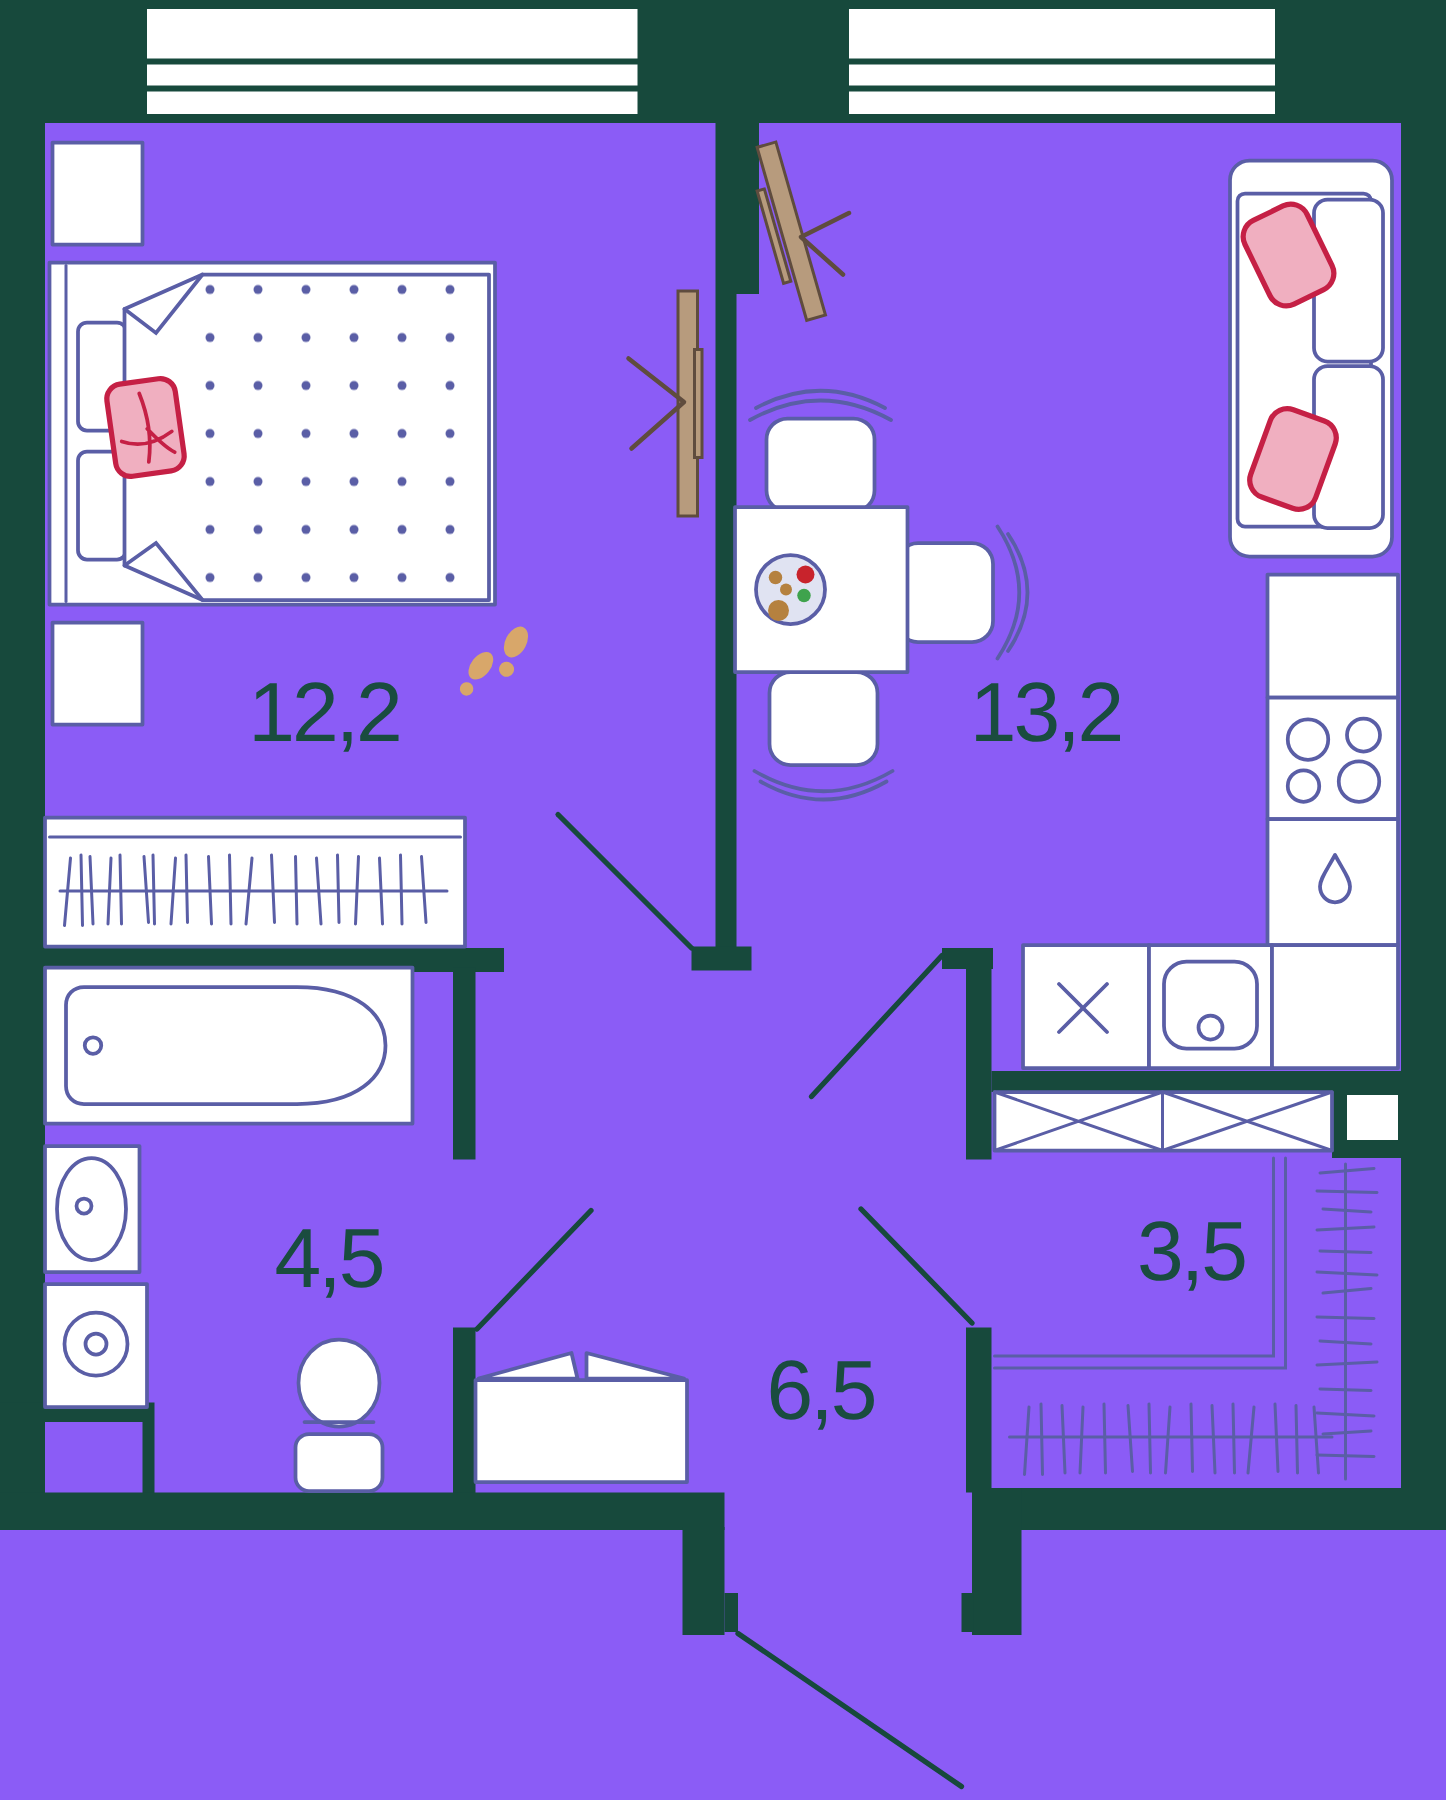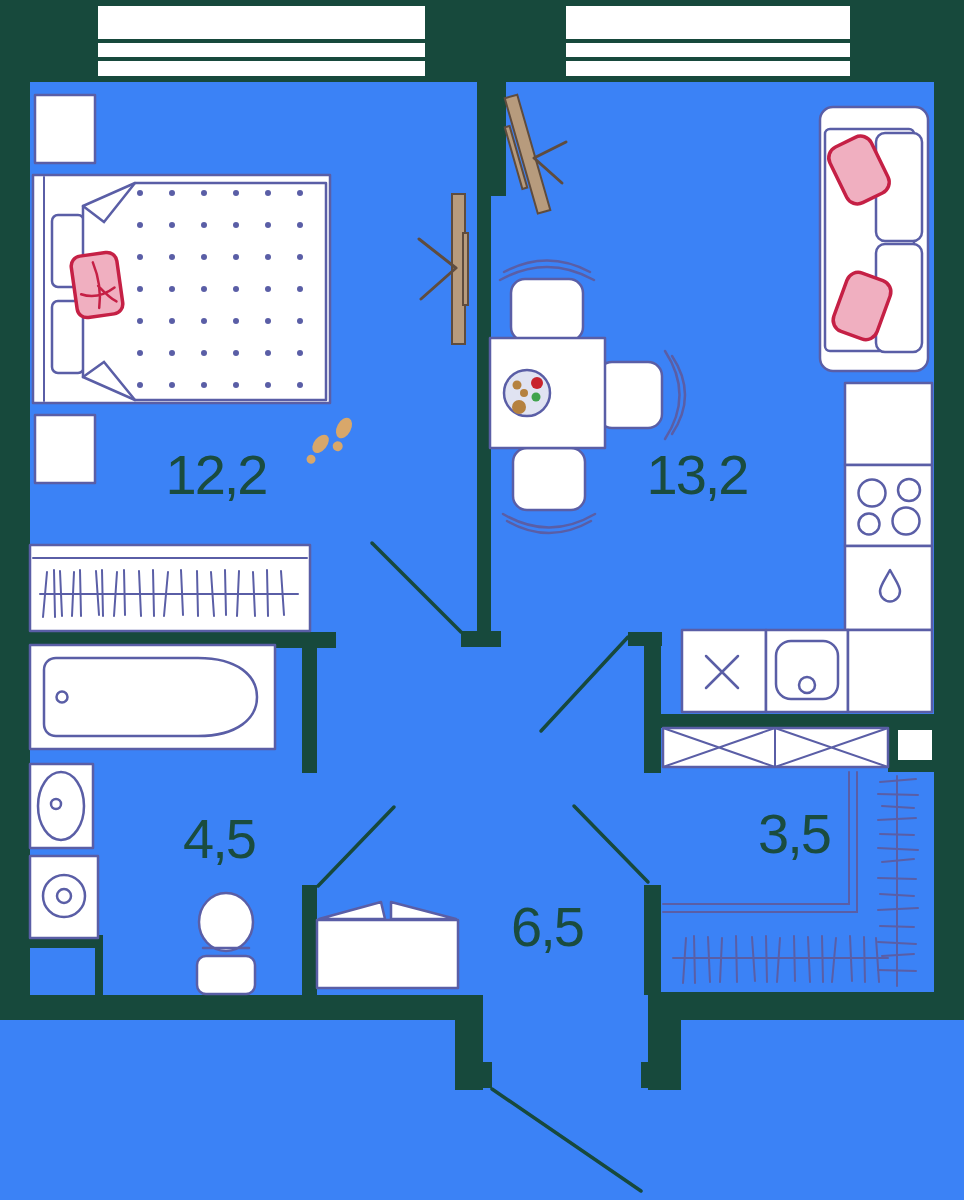--- a/index.html
+++ b/index.html
@@ -1,16 +1,16 @@
 <!DOCTYPE html>
 <html style="--wall: #17493c; --furniture: #5a5ea6; --label: #1a4c3f; --pillow-red: #c52045; --pillow-pink: #f0afc0; --door-wood: #b79b7d; --door-wood-dark: #5f4c3e; --footprint: #d8a76a; --plate-fill: #e0e3f2; --food-red: #c8232c; --food-brown: #b5813f; --food-green: #3fa34d;"><head>
 <meta charset="utf-8">
 <style>
   html,body{margin:0;padding:0;background:#ffffff;}
-  .page{position:relative;width:964px;height:1200px;background:#3b82f6;overflow:hidden;
+  .page{position:relative;width:964px;height:1200px;background:#8b5cf6;overflow:hidden;
         font-family:"Liberation Sans",sans-serif;}
   svg{display:block;}
   .wall{fill:var(--wall);stroke:none;}
   .win{fill:#ffffff;stroke:none;}
   .furn{fill:#ffffff;stroke:var(--furniture);stroke-width:2.5;stroke-linejoin:round;}
   .fline{fill:none;stroke:var(--furniture);stroke-width:2.5;stroke-linecap:round;}
   .fthin{fill:none;stroke:var(--furniture);stroke-width:2;stroke-linecap:round;}
   .fdot{fill:var(--furniture);}
   .door{fill:none;stroke:var(--wall);stroke-width:3.5;stroke-linecap:round;}
   .wood{fill:var(--door-wood);stroke:var(--door-wood-dark);stroke-width:2;}

